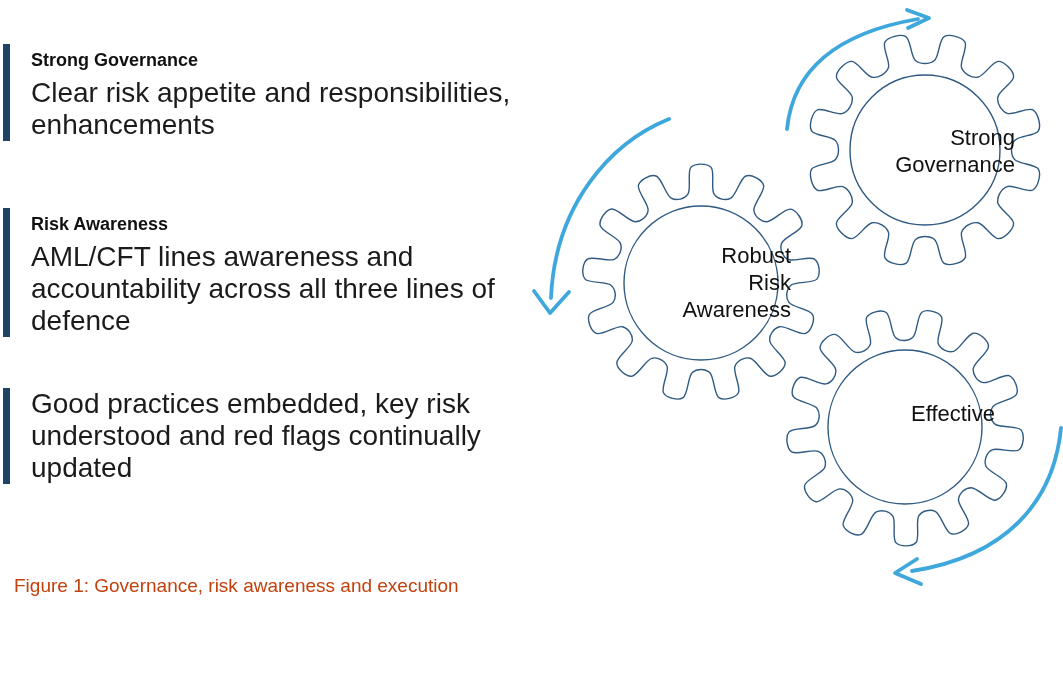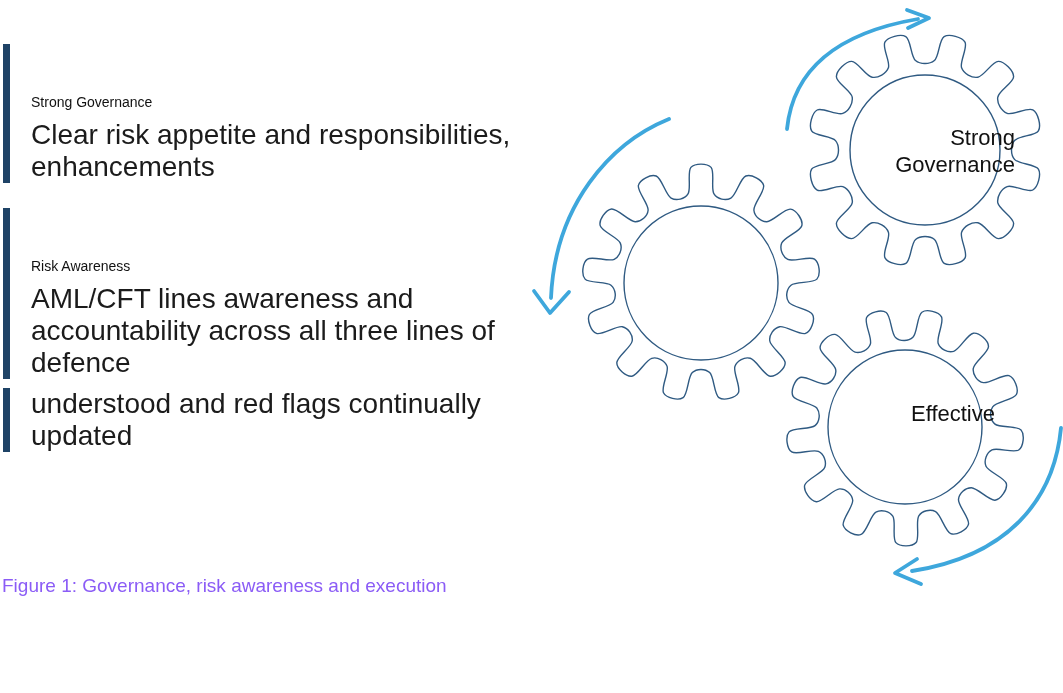--- a/index.html
+++ b/index.html
@@ -14,28 +14,28 @@
     width:1063px;height:693px;position:relative;overflow:hidden;
     font-family:"Liberation Sans", sans-serif;color:var(--text-color);
   }
   .canvas{position:absolute;inset:0;}
   .block{
     position:absolute;left:3px;width:505px;
     border-left:7px solid var(--accent-bar);
     padding-left:21px;
   }
   .block h3{
-    font-size:14px;line-height:33px;font-weight:normal;color:#111;margin-top:42px;
+    font-size:18px;line-height:33px;font-weight:bold;color:#111;
   }
   .block .line{
     font-size:28px;line-height:32px;white-space:nowrap;
   }
   .caption{
-    position:absolute;left:2px;top:574px;
-    font-size:19px;line-height:24px;white-space:nowrap;color:#8b5cf6;
+    position:absolute;left:14px;top:574px;
+    font-size:19px;line-height:24px;white-space:nowrap;color:#c2410c;
   }
   svg.diagram{position:absolute;left:0;top:0;}
   .gear-body{fill:#ffffff;stroke:var(--gear-outline);stroke-width:1.4;stroke-linejoin:round;}
   .gear-hub{fill:#ffffff;stroke:var(--gear-outline);stroke-width:1.4;}
   .arrow{fill:none;stroke:var(--arrow-blue);stroke-width:3.8;stroke-linecap:round;stroke-linejoin:round;}
   .gear-label{
     position:absolute;width:180px;text-align:right;
     font-size:22px;line-height:27px;color:#111;
   }
 </style>
@@ -51,20 +51,21 @@
   </section>
 
   <section class="block" style="top:208px">
     <h3>Risk Awareness</h3>
     <div class="line">AML/CFT lines awareness and</div>
     <div class="line">accountability across all three lines of</div>
     <div class="line">defence</div>
   </section>
 
   <section class="block" style="top:388px">
+    <div class="line">Good practices embedded, key risk</div>
     <div class="line">understood and red flags continually</div>
     <div class="line">updated</div>
   </section>
 
   <div class="caption">Figure 1: Governance, risk awareness and execution</div>
 
   <svg class="diagram" width="1063" height="693" viewBox="0 0 1063 693">
 
     <g>
       <path class="gear-body" d="M 915.5 60.5 C 920.3 64.5 929.6 64.5 934.4 60.5 C 939.1 56.5 939.0 39.7 944.1 36.6 C 949.2 33.6 962.1 37.0 965.0 42.2 C 967.9 47.4 959.4 61.9 961.6 67.8 C 963.7 73.6 971.7 78.2 977.9 77.2 C 984.0 76.1 992.3 61.4 998.3 61.4 C 1004.2 61.3 1013.7 70.7 1013.6 76.7 C 1013.5 82.6 998.8 90.9 997.8 97.1 C 996.7 103.2 1001.4 111.2 1007.2 113.4 C 1013.0 115.5 1027.6 107.0 1032.8 109.9 C 1038.0 112.8 1041.4 125.7 1038.4 130.8 C 1035.3 135.9 1018.5 135.8 1014.5 140.5 C 1010.5 145.3 1010.5 154.6 1014.5 159.4 C 1018.5 164.1 1035.3 164.0 1038.4 169.1 C 1041.4 174.2 1038.0 187.1 1032.8 190.0 C 1027.6 192.9 1013.1 184.4 1007.2 186.6 C 1001.4 188.7 996.8 196.7 997.8 202.9 C 998.9 209.0 1013.6 217.3 1013.6 223.3 C 1013.7 229.2 1004.3 238.7 998.3 238.6 C 992.4 238.5 984.1 223.8 977.9 222.8 C 971.8 221.7 963.8 226.4 961.6 232.2 C 959.5 238.0 968.0 252.6 965.1 257.8 C 962.2 263.0 949.3 266.4 944.2 263.4 C 939.1 260.3 939.2 243.5 934.5 239.5 C 929.7 235.5 920.4 235.5 915.6 239.5 C 910.9 243.5 911.0 260.3 905.9 263.4 C 900.8 266.4 887.9 263.0 885.0 257.8 C 882.1 252.6 890.6 238.1 888.4 232.2 C 886.3 226.4 878.3 221.8 872.1 222.8 C 866.0 223.9 857.7 238.6 851.7 238.6 C 845.8 238.7 836.3 229.3 836.4 223.3 C 836.5 217.4 851.2 209.1 852.2 202.9 C 853.3 196.8 848.6 188.8 842.8 186.6 C 837.0 184.5 822.4 193.0 817.2 190.1 C 812.0 187.2 808.6 174.3 811.6 169.2 C 814.7 164.1 831.5 164.2 835.5 159.5 C 839.5 154.7 839.5 145.4 835.5 140.6 C 831.5 135.9 814.7 136.0 811.6 130.9 C 808.6 125.8 812.0 112.9 817.2 110.0 C 822.4 107.1 836.9 115.6 842.8 113.4 C 848.6 111.3 853.2 103.3 852.2 97.1 C 851.1 91.0 836.4 82.7 836.4 76.7 C 836.3 70.8 845.7 61.3 851.7 61.4 C 857.6 61.5 865.9 76.2 872.1 77.2 C 878.2 78.3 886.2 73.6 888.4 67.8 C 890.5 62.0 882.0 47.4 884.9 42.2 C 887.8 37.0 900.7 33.6 905.8 36.6 C 910.9 39.7 910.8 56.5 915.5 60.5 Z"></path>
@@ -95,18 +96,23 @@
       <path class="arrow" d="M 1061 428 C 1054 500 1008 556 912 571"></path>
       <path class="arrow" d="M 917 559 L 895 573 L 921 584"></path>
     </g>
   </svg>
 
   <div class="gear-label" style="left:835px;top:124px">
     <div>Strong</div>
     <div>Governance</div>
   </div>
 
+  <div class="gear-label" style="left:611px;top:242px">
+    <div>Robust</div>
+    <div>Risk</div>
+    <div>Awareness</div>
+  </div>
 
   <div class="gear-label" style="left:815px;top:400px">
     <div>Effective</div>
   </div>
 
 </div>
 
 </body></html>

